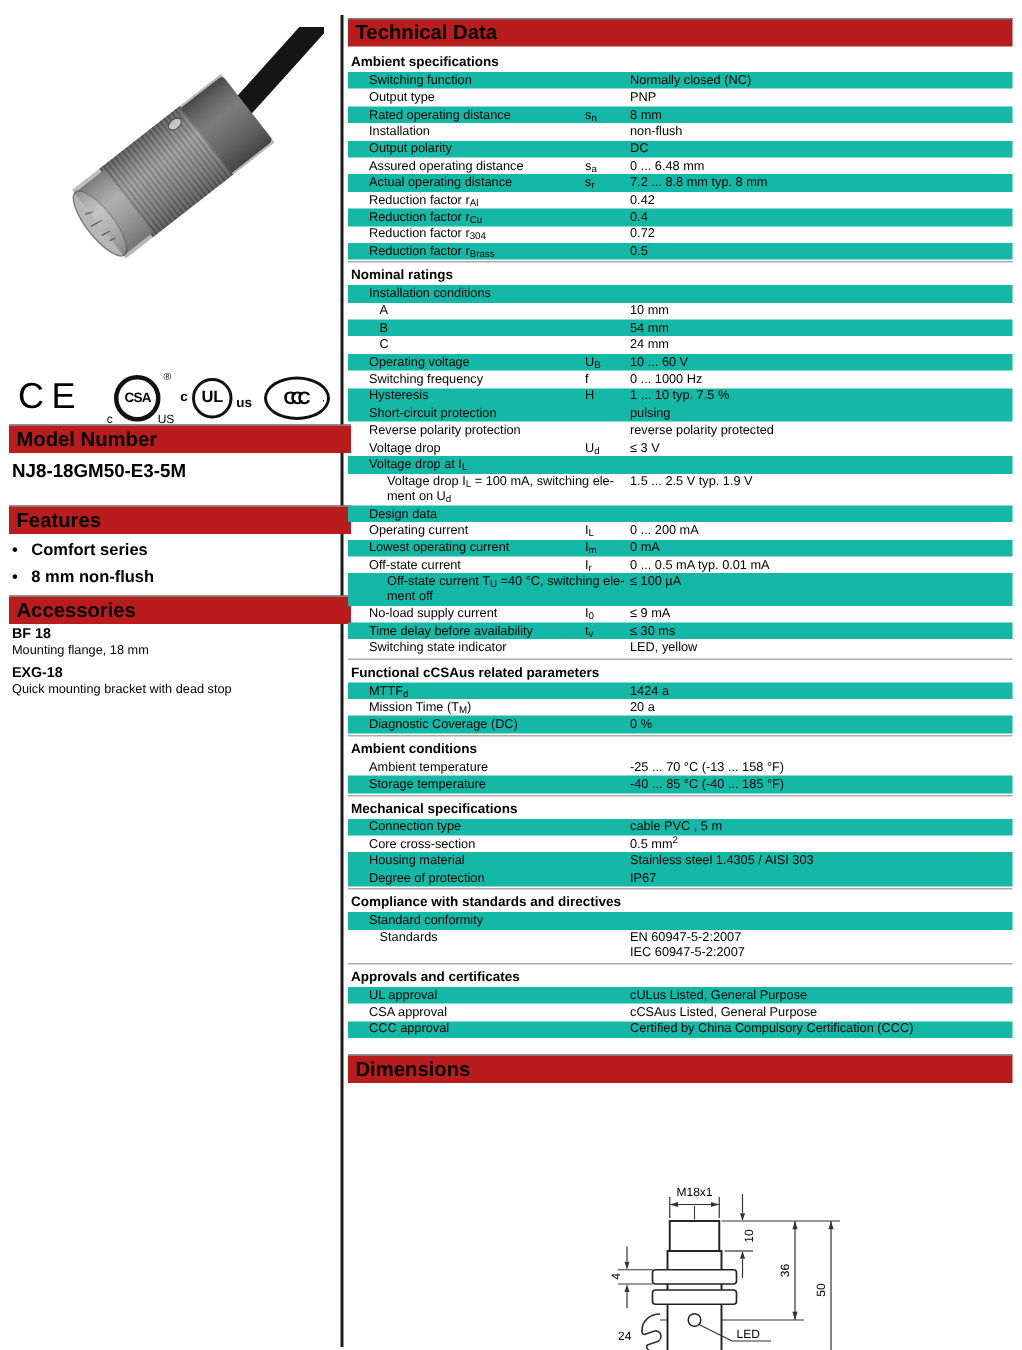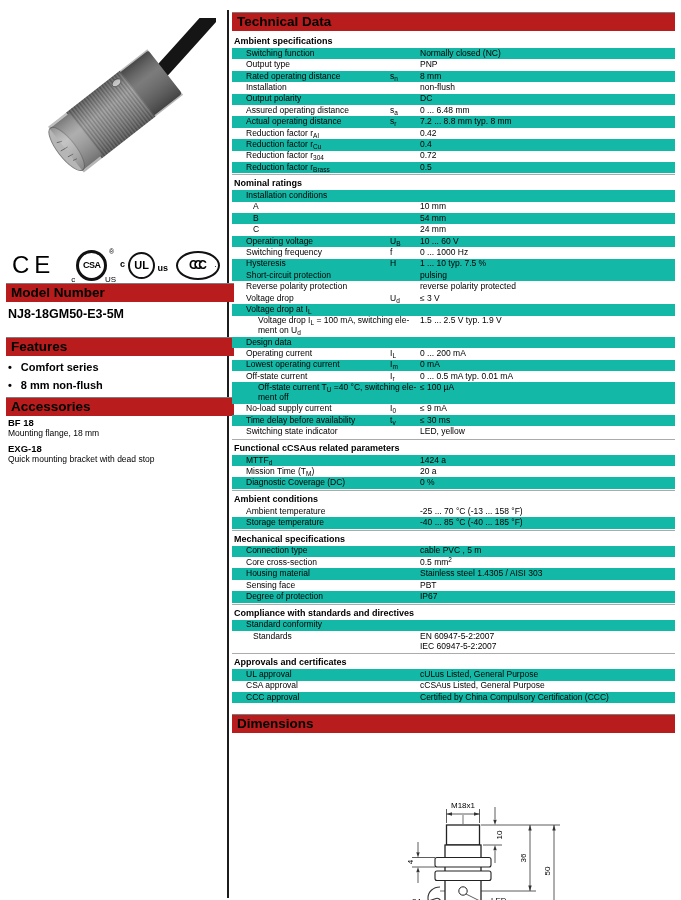--- a/index.html
+++ b/index.html
@@ -181,21 +181,20 @@
         <div class="trow shade ind1"><span class="lbl"><span>MTTF</span><sub>d</sub></span><span class="val"><span>1424 a</span></span></div>
         <div class="trow ind1"><span class="lbl"><span>Mission Time (T</span><sub>M</sub><span>)</span></span><span class="val"><span>20 a</span></span></div>
         <div class="trow shade ind1"><span class="lbl"><span>Diagnostic Coverage (DC)</span></span><span class="val"><span>0 %</span></span></div>
         <div class="sec">Ambient conditions</div>
         <div class="trow ind1"><span class="lbl"><span>Ambient temperature</span></span><span class="val"><span>-25 ... 70 °C (-13 ... 158 °F)</span></span></div>
         <div class="trow shade ind1"><span class="lbl"><span>Storage temperature</span></span><span class="val"><span>-40 ... 85 °C (-40 ... 185 °F)</span></span></div>
         <div class="sec">Mechanical specifications</div>
         <div class="trow shade ind1"><span class="lbl"><span>Connection type</span></span><span class="val"><span>cable PVC , 5 m</span></span></div>
         <div class="trow ind1"><span class="lbl"><span>Core cross-section</span></span><span class="val"><span>0.5 mm</span><sup>2</sup></span></div>
         <div class="trow shade ind1"><span class="lbl"><span>Housing material</span></span><span class="val"><span>Stainless steel 1.4305 / AISI 303</span></span></div>
-        <div class="trow ind1"><span class="lbl"><span>Sensing face</span></span><span class="val"><span>PBT</span></span></div>
         <div class="trow shade ind1"><span class="lbl"><span>Degree of protection</span></span><span class="val"><span>IP67</span></span></div>
         <div class="sec">Compliance with standards and directives</div>
         <div class="trow shade ind1"><span class="lbl"><span>Standard conformity</span></span></div>
         <div class="trow ind2"><span class="lbl"><span>Standards</span></span><span class="val"><span>EN 60947-5-2:2007</span><br><span>IEC 60947-5-2:2007</span></span></div>
         <div class="sec">Approvals and certificates</div>
         <div class="trow shade ind1"><span class="lbl"><span>UL approval</span></span><span class="val"><span>cULus Listed, General Purpose</span></span></div>
         <div class="trow ind1"><span class="lbl"><span>CSA approval</span></span><span class="val"><span>cCSAus Listed, General Purpose</span></span></div>
         <div class="trow shade ind1"><span class="lbl"><span>CCC approval</span></span><span class="val"><span>Certified by China Compulsory Certification (CCC)</span></span></div>
       </div>
 

